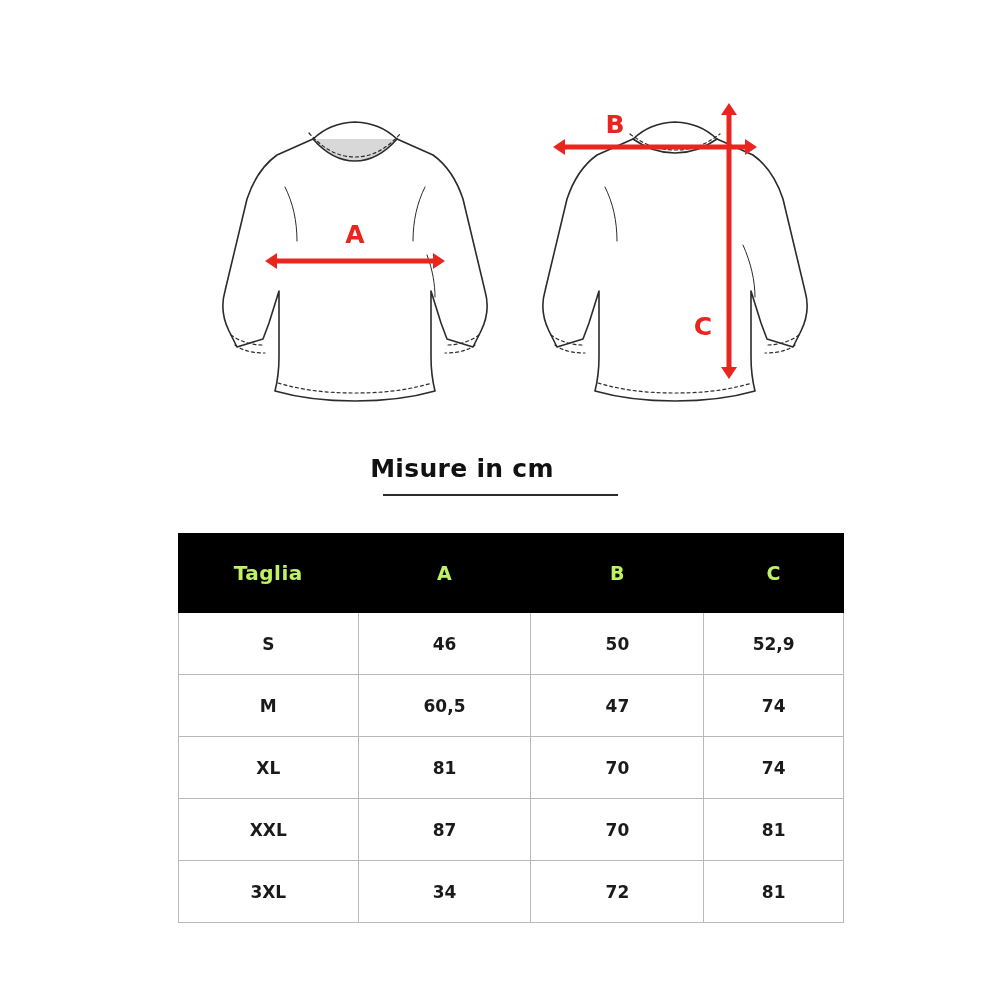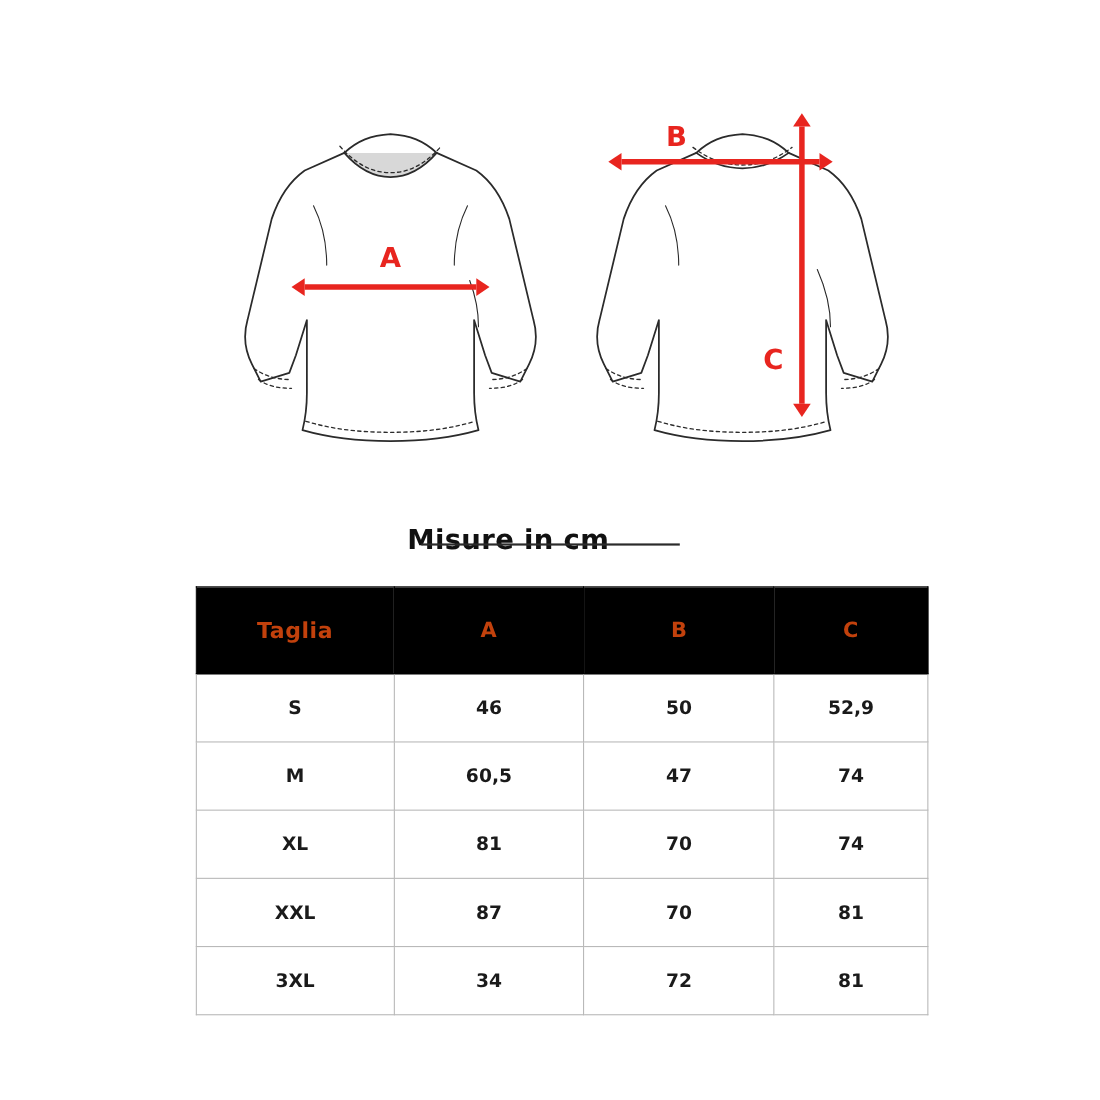--- a/index.html
+++ b/index.html
@@ -33,21 +33,21 @@
     top: 0;
     width: 340px;
     height: 330px;
   }
   .garment.front { left: 185px; }
   .garment.back  { left: 505px; }
 
   
   .measure-title {
     position: absolute;
-    top: 476px;
+    top: 454px;
     left: 0;
     width: 924px;
     text-align: center;
     font-size: 25px;
     font-weight: bold;
     letter-spacing: .3px;
     color: #111111;
   }
   .measure-underline {
     position: absolute;
@@ -75,21 +75,21 @@
     border: 1px solid #b9b9b9;
     height: 59px;
     text-align: center;
     vertical-align: middle;
     font-size: 17px;
     font-weight: bold;
     color: #1a1a1a;
   }
   table.size-table thead th {
     background: #000000;
-    color: #c2410c;
+    color: #bef264;
     border: 1px solid #000000;
     height: 76px;
     font-size: 19px;
     letter-spacing: .5px;
   }
   table.size-table thead th.col-size { font-size: 20px; }
   col.c-size { width: 27%; }
   col.c-a    { width: 26%; }
   col.c-b    { width: 26%; }
   col.c-c    { width: 21%; }

